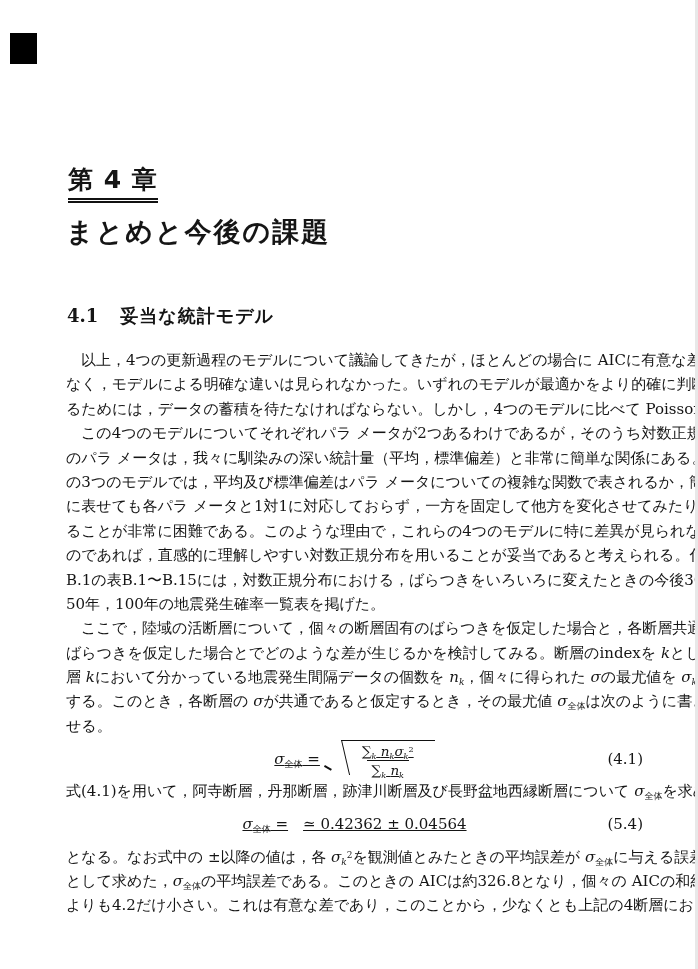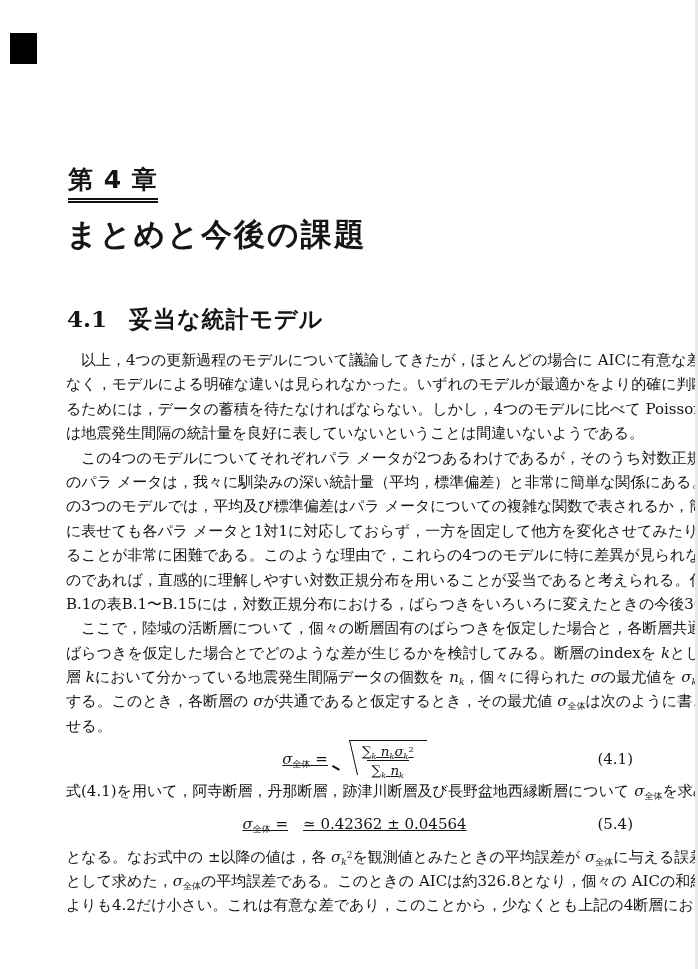--- a/index.html
+++ b/index.html
@@ -10,77 +10,77 @@
   .corner-mark{position:absolute;left:10px;top:33px;width:27px;height:31px;background:#000;}
   .chapter-label{
     position:absolute;left:68px;top:163px;
     font-family:"DejaVu Sans","Liberation Sans",sans-serif;font-weight:700;
     font-size:25px;letter-spacing:1px;
     border-bottom:5px double #111;padding-bottom:2px;display:inline-block;
   }
   .chapter-title{
     position:absolute;left:66px;top:214px;
     font-family:Liberation Sans, sans-serif;font-weight:700;
-    font-size:31px;letter-spacing:2px;
+    font-size:27px;letter-spacing:2px;
   }
   .section-heading{
     position:absolute;left:67px;top:304px;display:flex;align-items:baseline;
-    font-size:23px;font-weight:700;
+    font-size:18px;font-weight:700;
   }
   .sec-no{font-family:"DejaVu Serif","Liberation Serif",serif;margin-right:22px;}
   .sec-title{font-family:Liberation Mono, monospace;letter-spacing:1px;}
   .content{
     position:absolute;left:66px;top:348px;width:577px;
     font-size:15px;line-height:24.4px;
   }
   .line{height:24.4px;white-space:nowrap;text-align:justify;text-align-last:justify;text-justify:inter-character;overflow:visible;}
   .line.last{text-align-last:left;}
   .line.indent{text-indent:15px;}
   .var{font-style:italic;font-family:"DejaVu Serif","Liberation Serif",serif;}
   sub{font-size:60%;vertical-align:-0.35em;line-height:0;}
   sup{font-size:60%;vertical-align:0.5em;line-height:0;}
   .equation{position:relative;display:flex;justify-content:center;align-items:center;height:41px;margin:0;}
   .eq-main{display:inline-flex;align-items:center;text-decoration:underline;}
   .eq-lhs{margin-right:6px;}
   .eq-rhs{margin-left:9px;}
-  .eq-no{position:absolute;right:10px;top:50%;transform:translateY(-50%);}
+  .eq-no{position:absolute;right:0;top:50%;transform:translateY(-50%);}
   .sqrt{display:inline-flex;align-items:stretch;}
   .rad{width:15px;position:relative;flex:none;}
   .rad::before{content:'';position:absolute;top:0;right:-1px;bottom:3px;width:12px;
     border-right:1.6px solid #111;transform:skewX(13deg);transform-origin:100% 0;}
   .rad::after{content:'';position:absolute;left:-2px;bottom:9px;width:8px;height:1.6px;
     background:#111;transform:rotate(30deg);}
   .radicand{border-top:1.6px solid #111;padding:2px 4px 0 4px;display:inline-flex;align-items:center;}
   .frac{display:inline-flex;flex-direction:column;align-items:center;font-size:13.5px;line-height:1.2;}
-  .frac .num{padding:0 9px 1px;white-space:nowrap;}
+  .frac .num{padding:0 17px 1px;white-space:nowrap;}
   .frac .den{border-top:1.3px solid #111;padding:1px 5px 0;white-space:nowrap;}
 </style>
 </head>
 <body>
 
 <div class="page">
   <div class="corner-mark"></div>
   <div class="chapter-label">第 4 章</div>
   <div class="chapter-title">まとめと今後の課題</div>
   <div class="section-heading">
     <span class="sec-no">4.1</span>
     <span class="sec-title">妥当な統計モデル</span>
   </div>
   <div class="content">
       <div class="line indent">以上，4つの更新過程のモデルについて議論してきたが，ほとんどの場合に AICに有意な差は</div>
       <div class="line">なく，モデルによる明確な違いは見られなかった。いずれのモデルが最適かをより的確に判断す</div>
       <div class="line">るためには，データの蓄積を待たなければならない。しかし，4つのモデルに比べて Poisson過程</div>
-      <div class="line last">は地震発生間隔の統計量を良好に表していないということは間違いないようである。</div>
       <div class="line indent">この4つのモデルについてそれぞれパラ メータが2つあるわけであるが，そのうち対数正規分布</div>
       <div class="line">のパラ メータは，我々に馴染みの深い統計量（平均，標準偏差）と非常に簡単な関係にある。他</div>
       <div class="line">の3つのモデルでは，平均及び標準偏差はパラ メータについての複雑な関数で表されるか，簡単</div>
       <div class="line">に表せても各パラ メータと1対1に対応しておらず，一方を固定して他方を変化させてみたりす</div>
       <div class="line">ることが非常に困難である。このような理由で，これらの4つのモデルに特に差異が見られない</div>
       <div class="line">のであれば，直感的に理解しやすい対数正規分布を用いることが妥当であると考えられる。付録</div>
       <div class="line">B.1の表B.1〜B.15には，対数正規分布における，ばらつきをいろいろに変えたときの今後30年，</div>
+      <div class="line last">50年，100年の地震発生確率一覧表を掲げた。</div>
       <div class="line indent">ここで，陸域の活断層について，個々の断層固有のばらつきを仮定した場合と，各断層共通の</div>
       <div class="line">ばらつきを仮定した場合とでどのような差が生じるかを検討してみる。断層のindexを <i class="var">k</i>とし，断</div>
       <div class="line">層 <i class="var">k</i>において分かっている地震発生間隔データの個数を <i class="var">n</i><sub><i class="var">k</i></sub>，個々に得られた <i class="var">σ</i>の最尤値を <i class="var">σ</i><sub><i class="var">k</i></sub>と</div>
       <div class="line">する。このとき，各断層の <i class="var">σ</i>が共通であると仮定するとき，その最尤値 <i class="var">σ</i><sub>全体</sub>は次のように書き表</div>
       <div class="line last">せる。</div>
       <div class="equation">
         <span class="eq-main">
           <span class="eq-lhs"><i class="var">σ</i><sub>全体</sub> =</span>
           <span class="sqrt">
             <span class="rad"></span>

